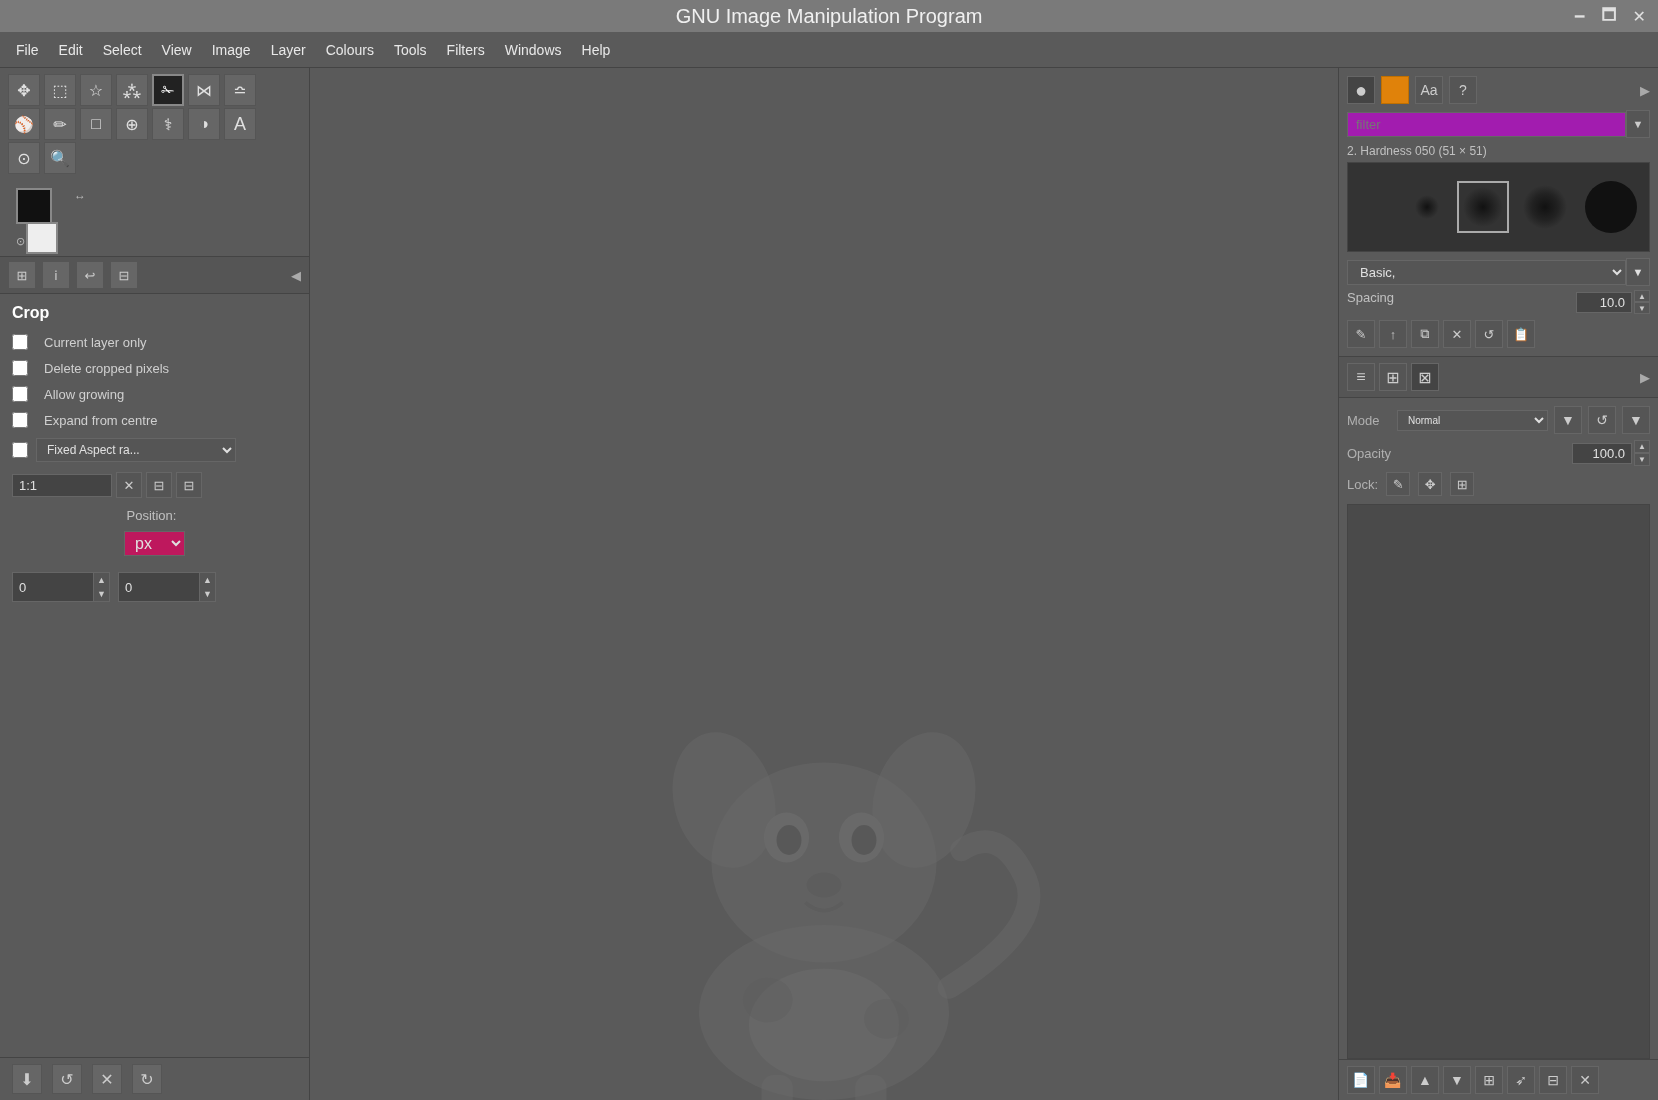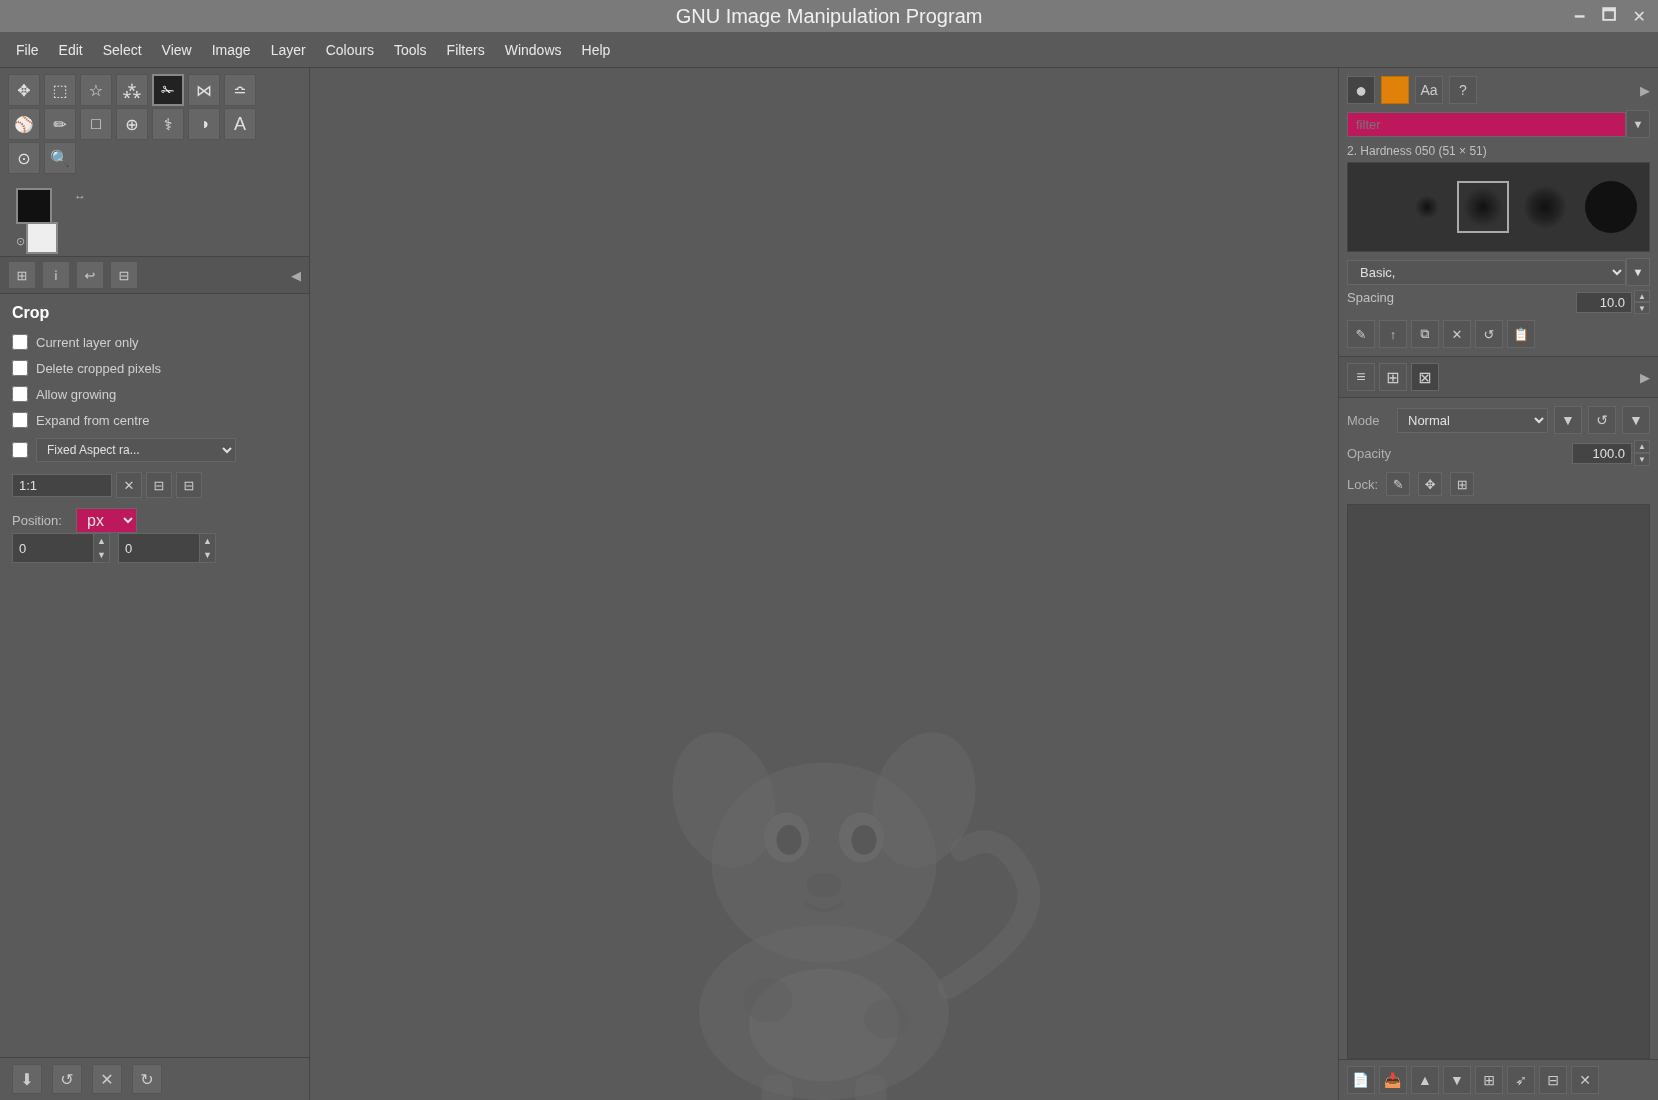--- a/index.html
+++ b/index.html
@@ -177,21 +177,21 @@
     }
     .options-title {
       font-size: 16px;
       font-weight: bold;
       color: #fff;
       margin-bottom: 12px;
     }
     .option-row {
       display: flex;
       align-items: center;
-      gap: 8px;
+      gap: 16px;
       margin-bottom: 10px;
     }
     .option-checkbox {
       width: 16px;
       height: 16px;
       accent-color: #888;
       cursor: pointer;
     }
     .option-label {
       color: #d0d0d0;
@@ -241,21 +241,22 @@
       align-items: center;
       justify-content: center;
       cursor: pointer;
       font-size: 13px;
     }
 
     .position-row {
       display: flex;
       align-items: center;
       gap: 8px;
-      margin-bottom: 0;
+      margin-bottom: 16px;
+      flex-direction: column;
     }
     .position-label {
       color: #c0c0c0;
       font-size: 13px;
       min-width: 56px;
     }
     .unit-select {
       background: #be185d;
       border: 1px solid #666;
       color: #e0e0e0;
@@ -387,21 +388,21 @@
       color: #aaa;
     }
 
     .brush-filter-row {
       display: flex;
       align-items: center;
       margin-bottom: 6px;
     }
     .brush-filter-input {
       flex: 1;
-      background: #be185d;
+      background: #a21caf;
       border: 1px solid #666;
       color: #e0e0e0;
       padding: 4px 8px;
       font-size: 13px;
     }
     .brush-filter-dropdown {
       width: 24px;
       height: 28px;
       background: #555;
       border: 1px solid #666;
@@ -533,21 +534,21 @@
       color: #b0b0b0;
       font-size: 13px;
       min-width: 44px;
     }
     .mode-select {
       flex: 1;
       background: #555;
       border: 1px solid #666;
       color: #e0e0e0;
       padding: 3px 6px;
-      font-size: 13px;
+      font-size: 10px;
     }
     .mode-btn {
       width: 28px;
       height: 28px;
       background: #555;
       border: 1px solid #666;
       display: flex;
       align-items: center;
       justify-content: center;
       cursor: pointer;

